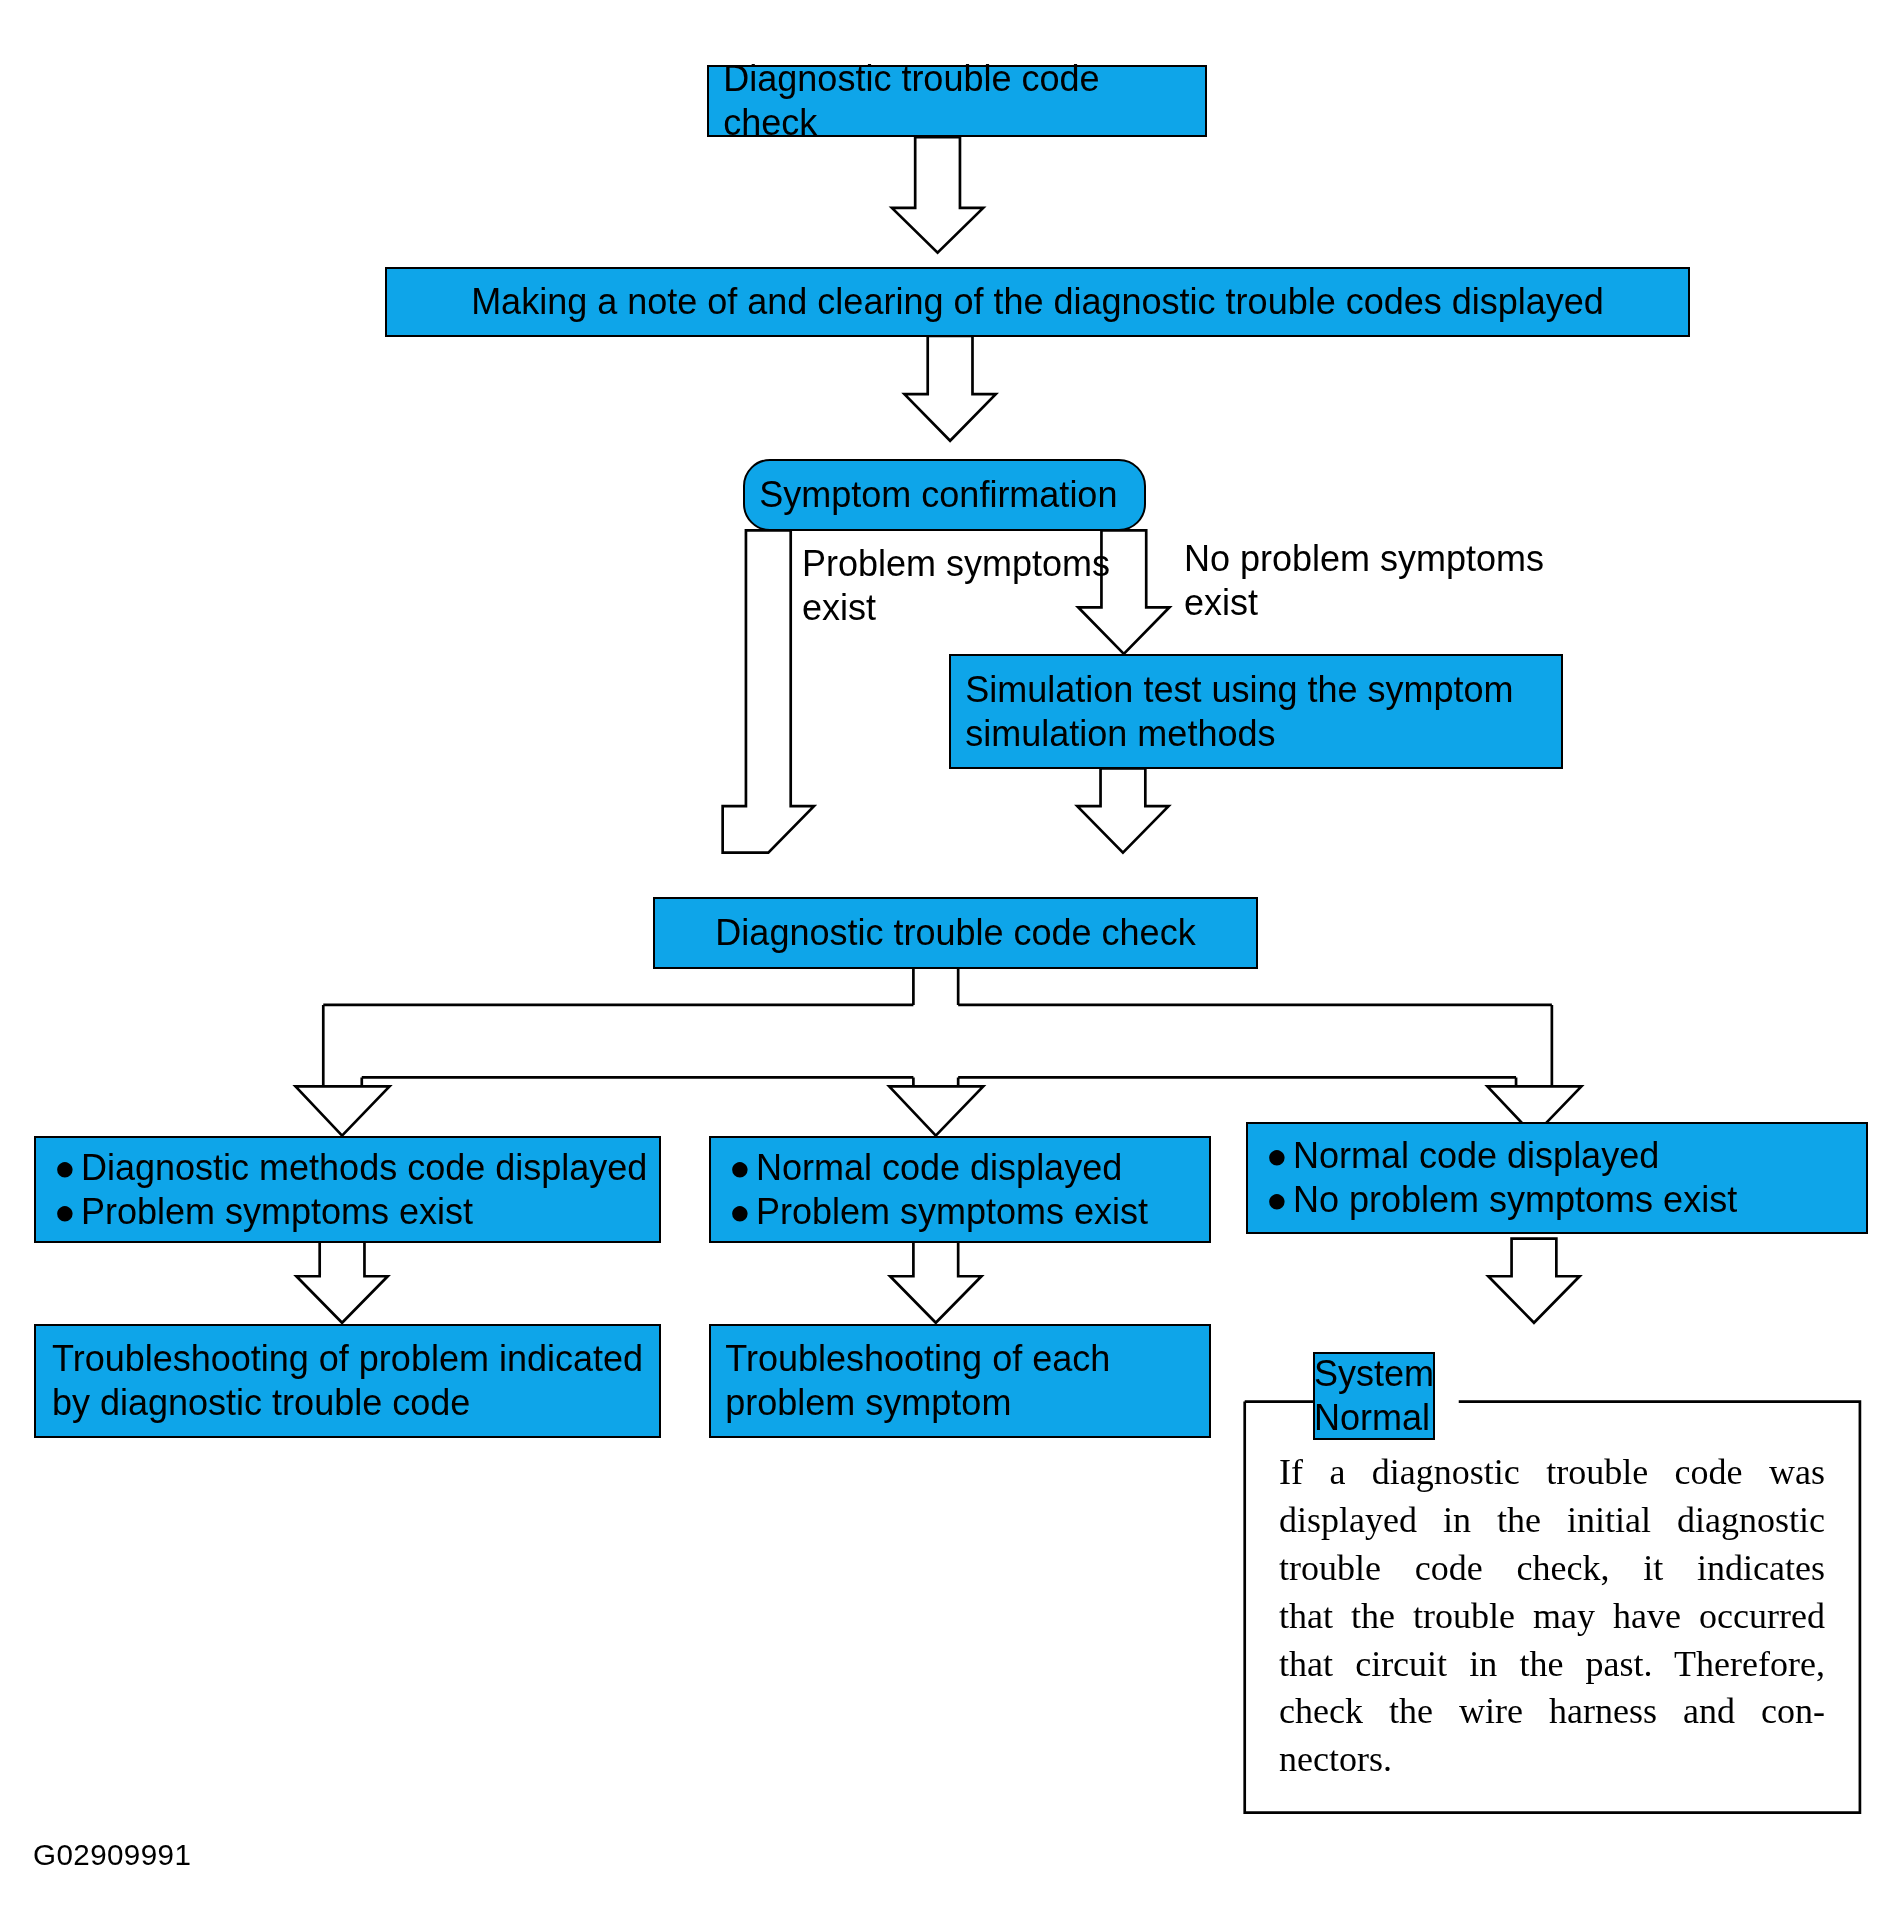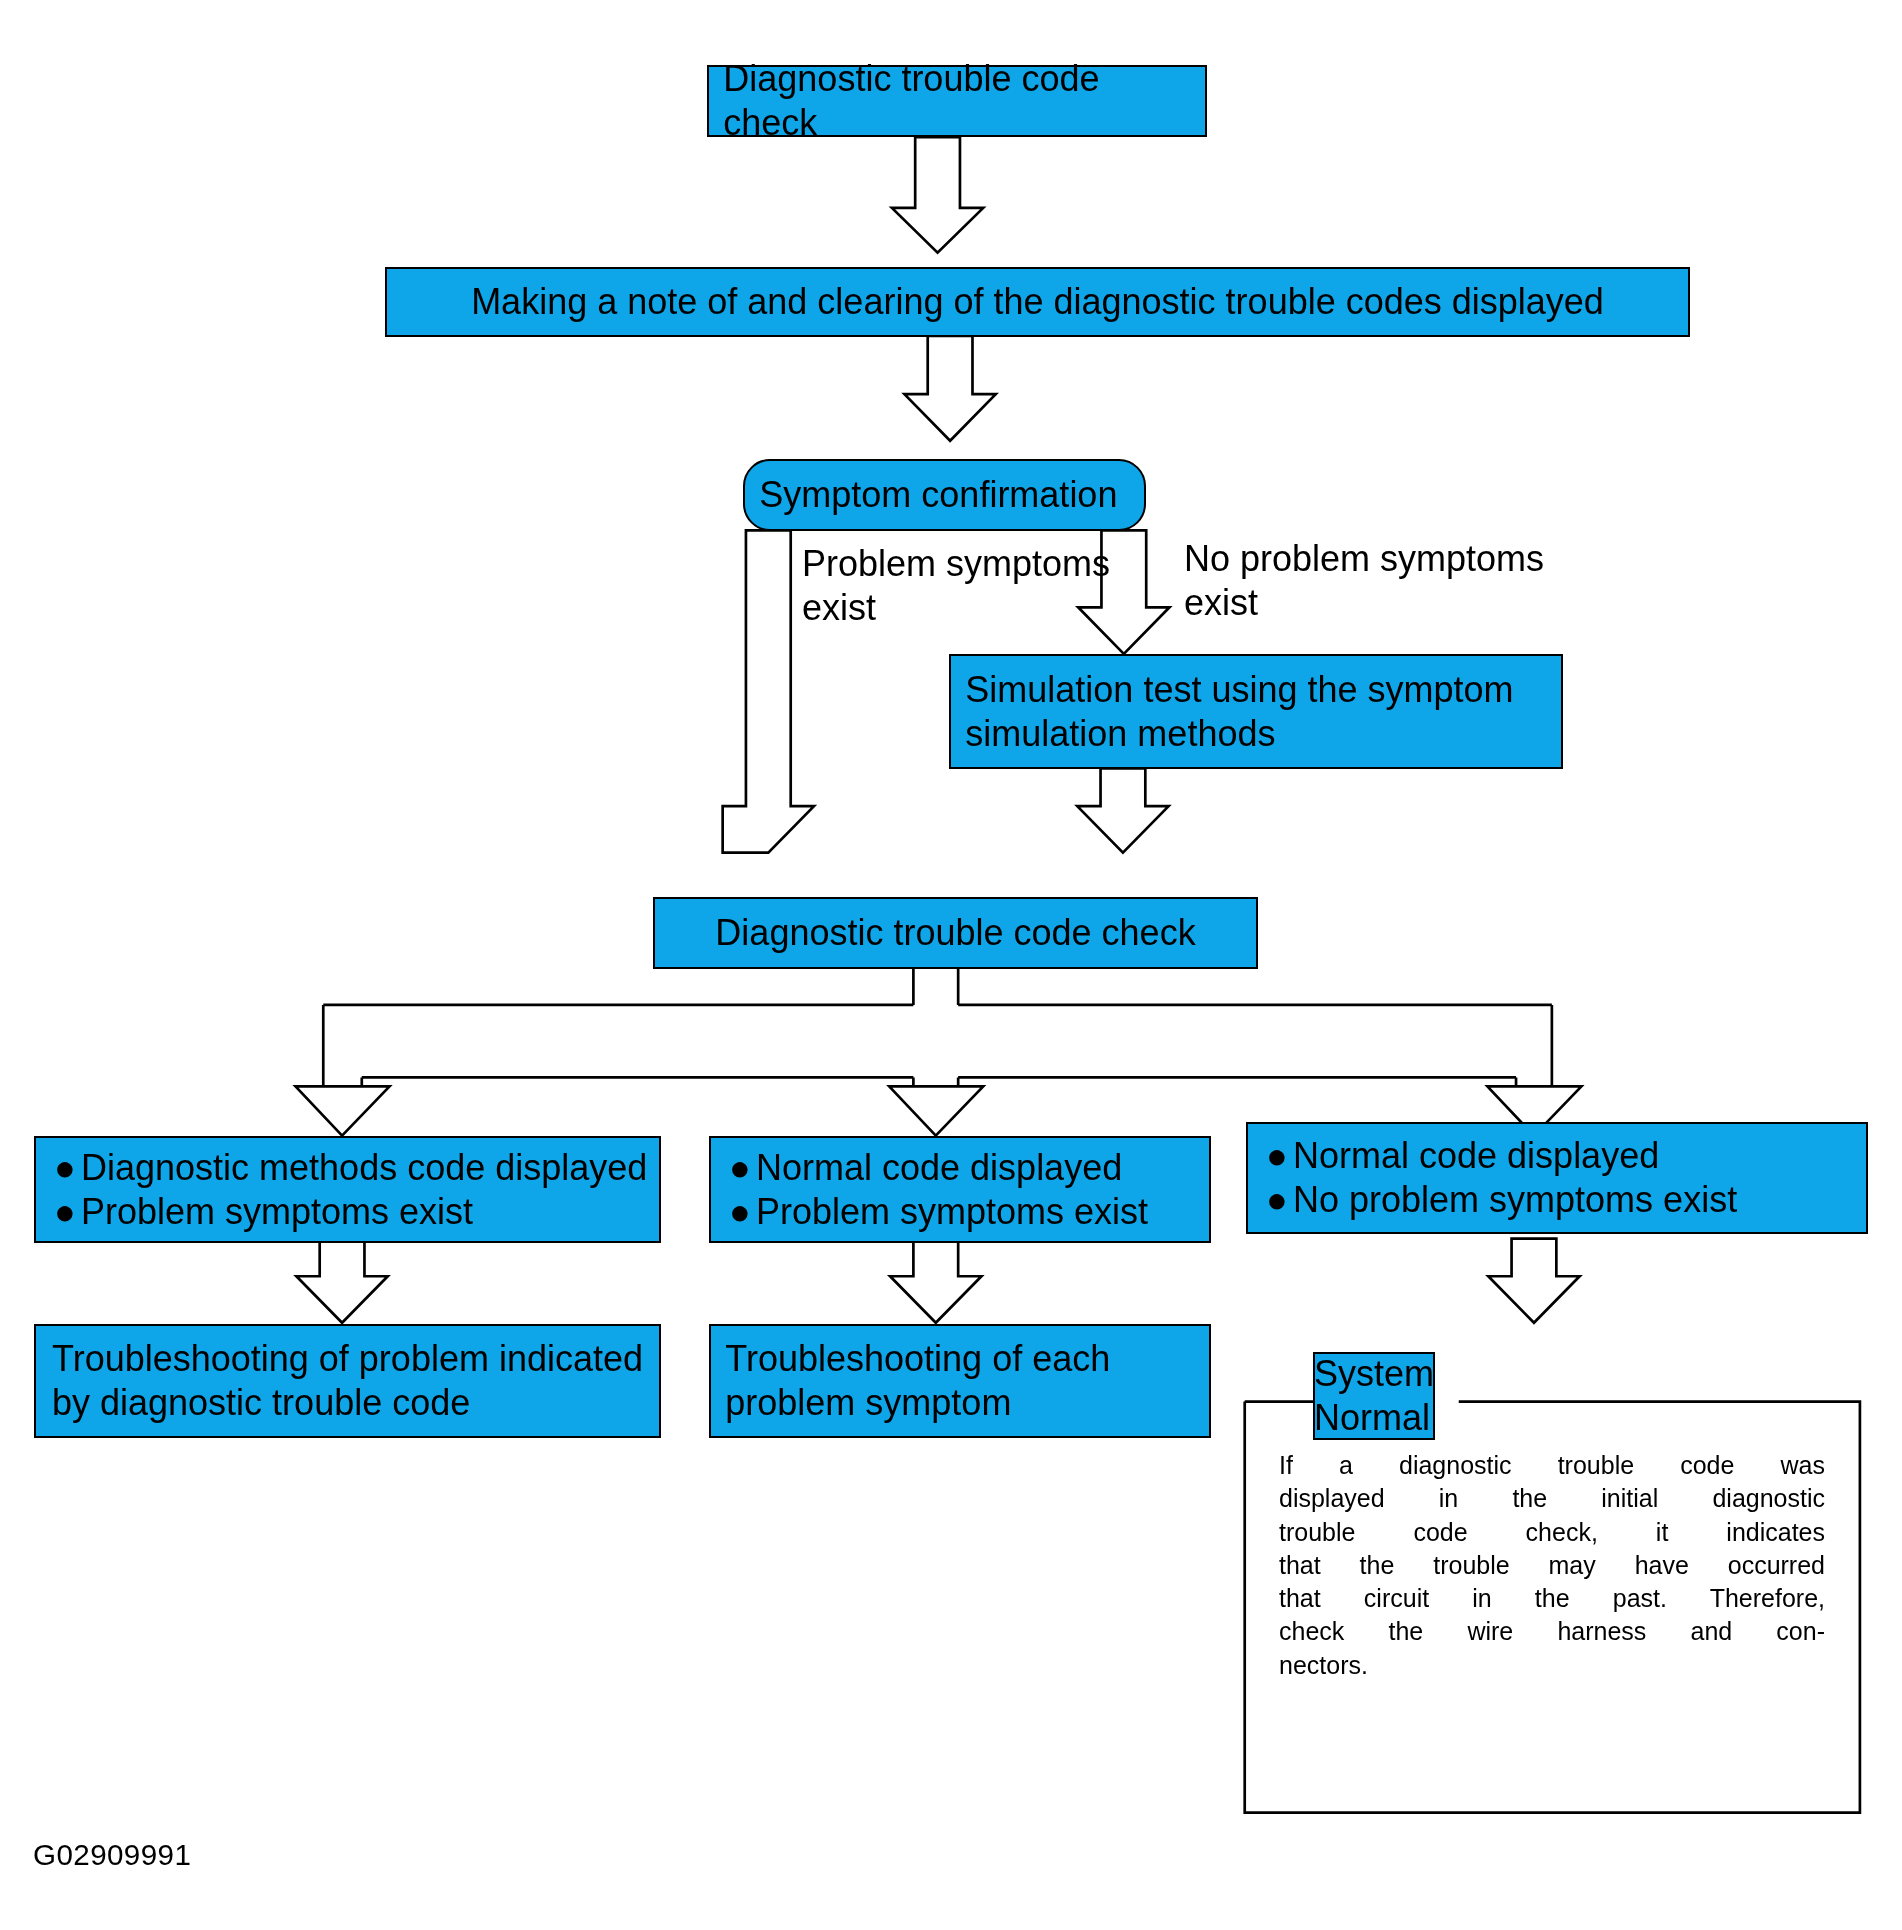--- a/index.html
+++ b/index.html
@@ -47,24 +47,25 @@
     white-space: pre-line;
   }
   .footer-code {
     position: absolute;
     font-size: 29.6px;
     color: #000;
     letter-spacing: 0.4px;
   }
   .note-body {
     position: absolute;
-    font-size: 25px;
+    font-size: 36px;
     line-height: 1.33;
     text-align: justify;
     color: #000;
+    font-family: Liberation Serif, serif;
   }
   .note-body div { white-space: nowrap; text-align: justify; text-align-last: justify; }
   .note-body div.last { text-align-last: left; }
 </style>
 </head>
 <body>
 
 <svg id="diagram" viewBox="0 0 2124 2156" xmlns="http://www.w3.org/2000/svg">
 
   <path d="M 1022 153 L 1072 153 L 1072 232 L 1098 232 L 1047 282 L 996 232 L 1022 232 Z" fill="#fff" stroke="#000" stroke-width="3"></path>

